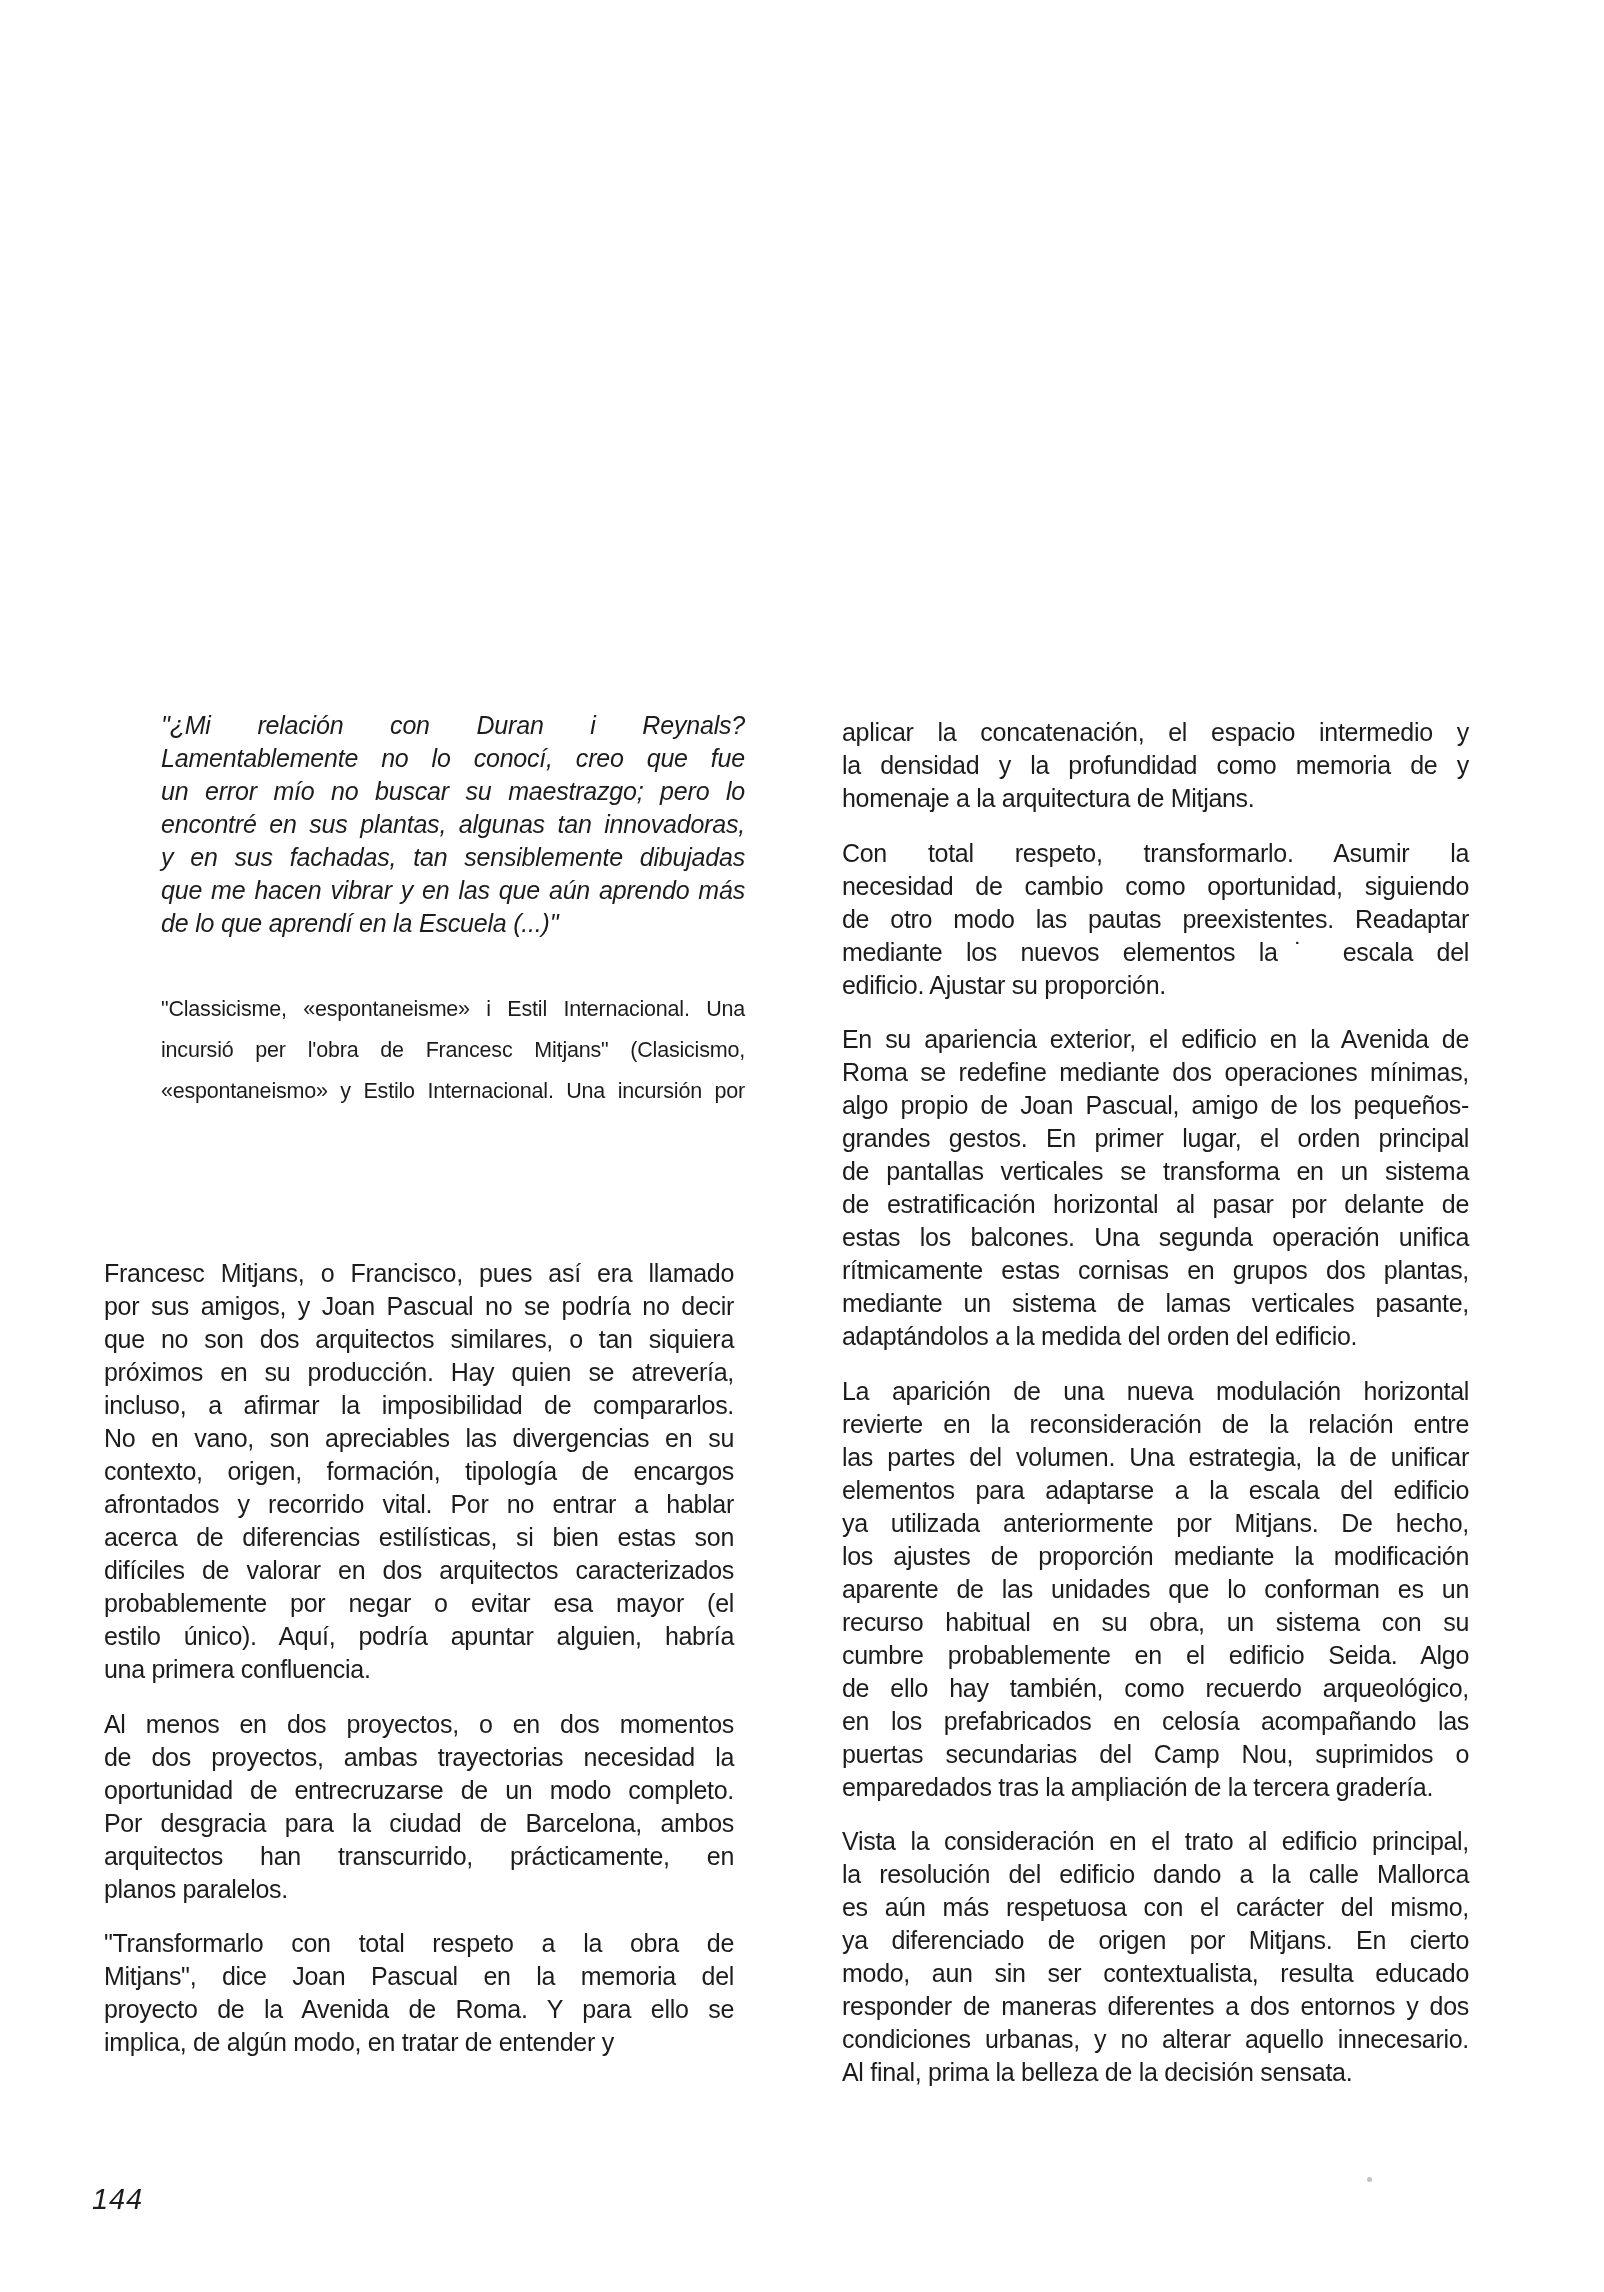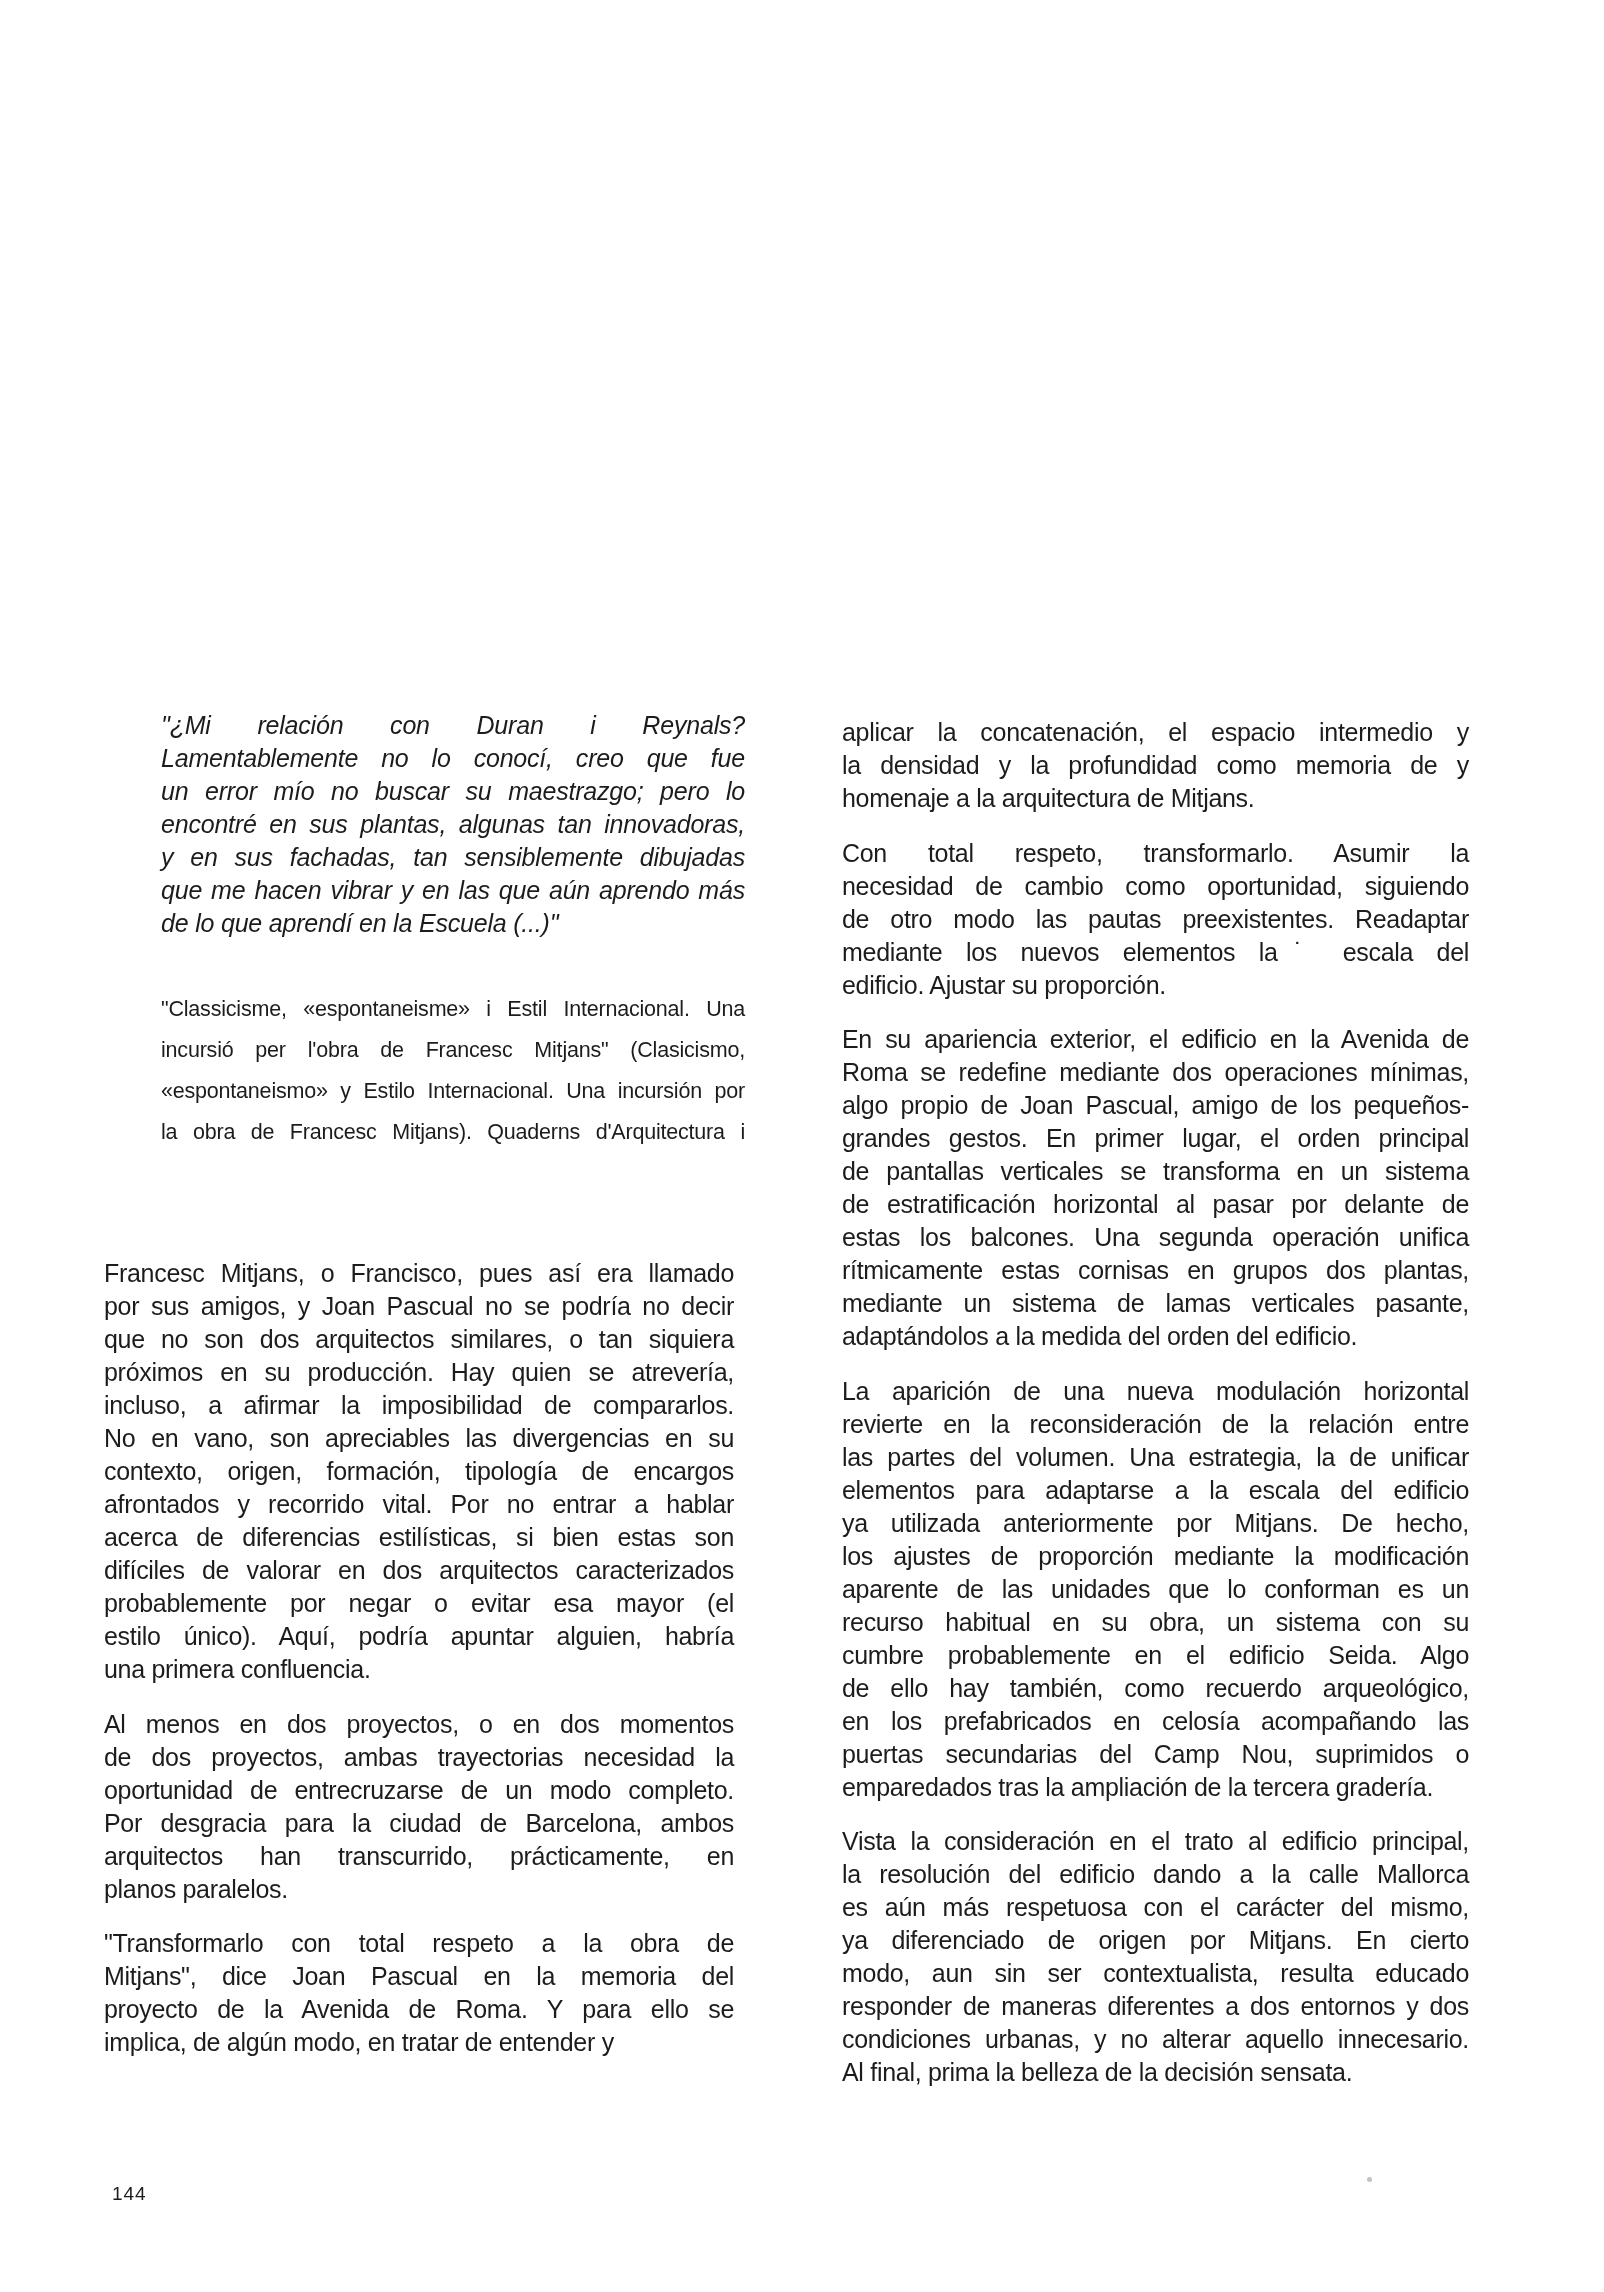--- a/index.html
+++ b/index.html
@@ -28,22 +28,22 @@
     left: 161px; top: 989px; width: 584px;
     font-size: 21.5px; line-height: 41px; letter-spacing: -0.2px;
   }
   .body-col {
     font-size: 25px; line-height: 33px; letter-spacing: -0.3px;
   }
   #left-col  { left: 104px; top: 1257px; width: 630px; }
   #right-col { left: 842px; top: 716px;  width: 627px; }
 
   #page-number {
-    position: absolute; left: 112px; top: 2183px;
-    font-size: 19px; letter-spacing: 0.9px; color: #1c1c1c;
+    position: absolute; left: 92px; top: 2183px;
+    font-size: 29px; letter-spacing: 0.9px; color: #1c1c1c; font-style: italic;
   }
   #speck {
     position: absolute; left: 1367px; top: 2177px;
     width: 5.4px; height: 5.4px; border-radius: 50%;
     background: #c2c2c2;
   }
 </style>
 </head>
 <body>
 
@@ -55,21 +55,20 @@
       <div class="line">encontré en sus plantas, algunas tan innovadoras,</div>
       <div class="line">y en sus fachadas, tan sensiblemente dibujadas</div>
       <div class="line">que me hacen vibrar y en las que aún aprendo más</div>
       <div class="line last">de lo que aprendí en la Escuela (...)"</div>
     </div>
 
   <div id="citation" class="block">
       <div class="line">"Classicisme, «espontaneisme» i Estil Internacional. Una</div>
       <div class="line">incursió per l'obra de Francesc Mitjans" (Clasicismo,</div>
       <div class="line">«espontaneismo» y Estilo Internacional. Una incursión por</div>
-      <div class="line">la obra de Francesc Mitjans). Quaderns d'Arquitectura i</div>
     </div>
 
   <div id="left-col" class="block body-col">
       <div class="para">
         <div class="line">Francesc Mitjans, o Francisco, pues así era llamado</div>
         <div class="line">por sus amigos, y Joan Pascual no se podría no decir</div>
         <div class="line">que no son dos arquitectos similares, o tan siquiera</div>
         <div class="line">próximos en su producción. Hay quien se atrevería,</div>
         <div class="line">incluso, a afirmar la imposibilidad de compararlos.</div>
         <div class="line">No en vano, son apreciables las divergencias en su</div>

